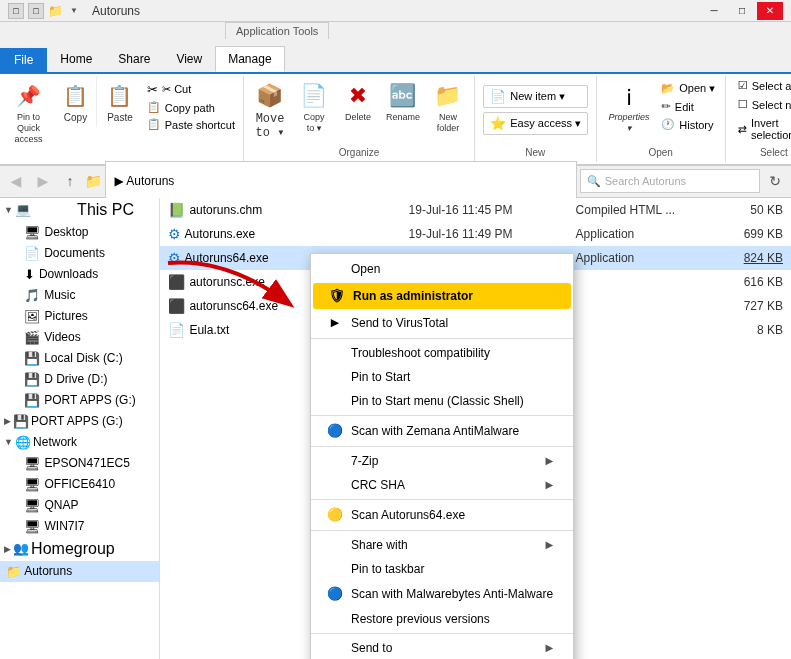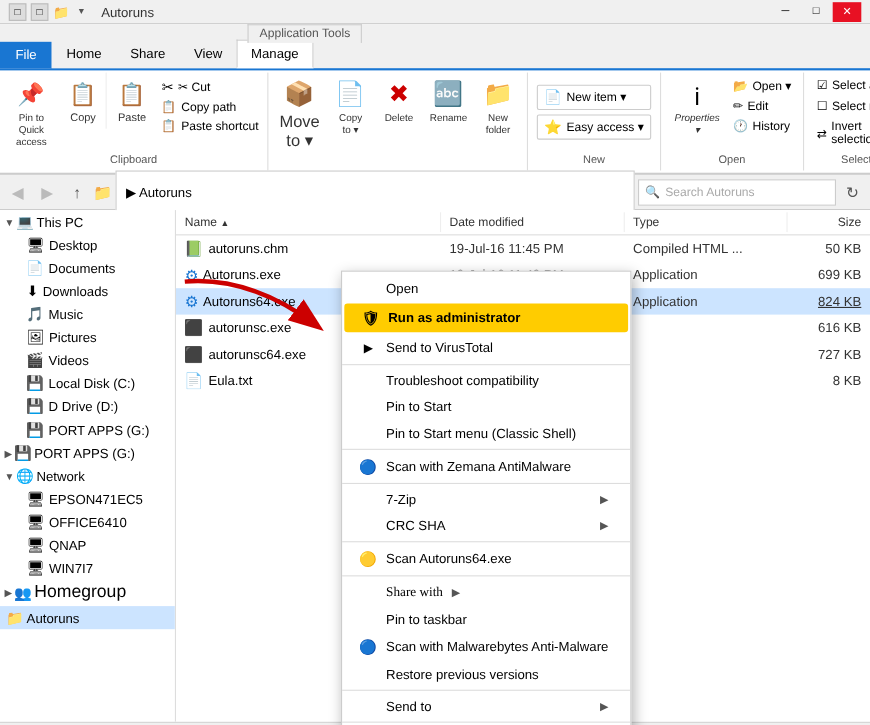--- a/index.html
+++ b/index.html
@@ -25,21 +25,21 @@
 
 <div style="display:flex; background:#f0f0f0; align-items:flex-end; border-bottom: none;">
 
   <div style="position:absolute; left:225px; top:22px; background:#f0f0f0; padding:2px 10px; font-size:11px; color:#555; border-left:1px solid #ccc; border-right:1px solid #ccc; border-top:1px solid #ccc; z-index:10;">
     <span>Application Tools</span>
   </div>
   <div style="background:#1976d2;color:#fff;padding:5px 14px;font-size:12px;cursor:pointer;margin-top:14px;">File</div>
   <div style="padding:5px 12px;font-size:12px;cursor:pointer;margin-top:14px;background:#f0f0f0;border:1px solid transparent;">Home</div>
   <div style="padding:5px 12px;font-size:12px;cursor:pointer;margin-top:14px;background:#f0f0f0;border:1px solid transparent;">Share</div>
   <div style="padding:5px 12px;font-size:12px;cursor:pointer;margin-top:14px;background:#f0f0f0;border:1px solid transparent;">View</div>
-  <div style="padding:5px 12px;font-size:12px;cursor:pointer;background:#fff;border-left:1px solid #ccc;border-right:1px solid #ccc;border-top:1px solid #ccc;border-bottom:1px solid #fff;font-weight:500;margin-top:14px;">Manage</div>
+  <div style="padding:5px 12px;font-size:12px;cursor:pointer;background:#fff;border-left:1px solid #ccc;border-right:1px solid #ccc;border-top:1px solid #ccc;border-bottom:1px solid #fff;font-weight:500;margin-top:24px;">Manage</div>
 </div>
 
 <div style="background:#fff;border-bottom:2px solid #ccc;border-top:2px solid #1976d2;display:flex;align-items:stretch;min-height:90px;padding:2px 0;">
 
   <div style="display:flex;flex-direction:column;border-right:1px solid #ddd;padding:0 4px;">
     <div style="display:flex;align-items:flex-start;flex:1;gap:2px;">
 
       <div style="display:flex;flex-direction:column;align-items:center;padding:4px 6px;cursor:pointer;min-width:42px;">
         <div style="width:32px;height:32px;display:flex;align-items:center;justify-content:center;font-size:20px;">📌</div>
         <div style="font-size:9px;text-align:center;color:#333;line-height:1.2;">Pin to Quick<br>access</div>
@@ -63,46 +63,46 @@
         <div style="display:flex;align-items:center;gap:4px;padding:2px 4px;font-size:11px;cursor:pointer;white-space:nowrap;">
           <span style="font-size:11px;">📋</span>
             <span style="font-size:11px;">Copy path</span>
         </div>
         <div style="display:flex;align-items:center;gap:4px;padding:2px 4px;font-size:11px;cursor:pointer;white-space:nowrap;">
           <span style="font-size:11px;">📋</span>
             <span style="font-size:11px;">Paste shortcut</span>
         </div>
       </div>
     </div>
-    <div style="font-size:10px;color:#555;text-align:center;padding:2px 0 4px 0;">Clipboard</div>
   </div>
 
   <div style="display:flex;flex-direction:column;border-right:1px solid #ddd;padding:0 6px;">
     <div style="display:flex;align-items:flex-start;flex:1;gap:4px;">
       <div style="display:flex;flex-direction:column;align-items:center;padding:4px 4px;cursor:pointer;">
         <div style="width:32px;height:32px;display:flex;align-items:center;justify-content:center;font-size:22px;">📦</div>
-        <div style="font-size:15px;text-align:center;color:#333;line-height:1.2;">Move<br>to ▾</div>
+        <div style="font-size:12px;text-align:right;color:#333;line-height:1.2;font-family:Liberation Mono, monospace;">Move<br>to ▾</div>
       </div>
       <div style="display:flex;flex-direction:column;align-items:center;padding:4px 4px;cursor:pointer;">
         <div style="width:32px;height:32px;display:flex;align-items:center;justify-content:center;font-size:22px;">📄</div>
         <div style="font-size:9px;text-align:center;color:#333;line-height:1.2;">Copy<br>to ▾</div>
       </div>
       <div style="display:flex;flex-direction:column;align-items:center;padding:4px 4px;cursor:pointer;">
         <div style="width:32px;height:32px;display:flex;align-items:center;justify-content:center;font-size:22px;color:#cc0000;">✖</div>
         <div style="font-size:9px;text-align:center;color:#333;">Delete</div>
       </div>
       <div style="display:flex;flex-direction:column;align-items:center;padding:4px 4px;cursor:pointer;">
         <div style="width:32px;height:32px;display:flex;align-items:center;justify-content:center;font-size:22px;">🔤</div>
         <div style="font-size:9px;text-align:center;color:#333;">Rename</div>
       </div>
       <div style="display:flex;flex-direction:column;align-items:center;padding:4px 4px;cursor:pointer;">
         <div style="width:32px;height:32px;display:flex;align-items:center;justify-content:center;font-size:22px;">📁</div>
         <div style="font-size:9px;text-align:center;color:#333;line-height:1.2;">New<br>folder</div>
       </div>
     </div>
+    <div style="font-size:10px;color:#555;text-align:center;padding:2px 0 4px 0;">Organize</div>
   </div>
 
   <div style="display:flex;flex-direction:column;border-right:1px solid #ddd;padding:0 8px;">
     <div style="display:flex;flex-direction:column;gap:4px;flex:1;justify-content:center;">
       <div style="display:flex;align-items:center;gap:4px;padding:3px 6px;cursor:pointer;border:1px solid #ccc;border-radius:2px;font-size:11px;white-space:nowrap;">
         <span style="font-size:13px;">📄</span>
           <span style="font-size:11px;">New item ▾</span>
       </div>
       <div style="display:flex;align-items:center;gap:4px;padding:3px 6px;cursor:pointer;border:1px solid #ccc;border-radius:2px;font-size:11px;white-space:nowrap;">
         <span style="font-size:13px;">⭐</span>
@@ -172,21 +172,21 @@
   <div style="width:24px;height:24px;display:flex;align-items:center;justify-content:center;cursor:pointer;border:1px solid transparent;border-radius:2px;font-size:14px;color:#555;">↻</div>
 </div>
 
 <div style="display:flex;height:465px;position:relative;">
 
   <div style="width:160px;border-right:1px solid #ddd;overflow-y:auto;background:#fff;font-size:12px;">
 
     <div style="display:flex;align-items:center;padding:3px 4px;cursor:pointer;gap:2px;">
       <span style="font-size:9px;color:#555;">▼</span>
       <span style="font-size:13px;">💻</span>
-      <span style="font-size:12px;">This PC</span>
+      <span style="font-size:16px;margin-left:44px;">This PC</span>
     </div>
     <div style="display:flex;align-items:center;padding:3px 8px;cursor:pointer;gap:4px;padding-left:24px;">
       <span style="font-size:13px;">🖥</span>
       <span style="font-size:12px;">Desktop</span>
     </div>
     <div style="display:flex;align-items:center;padding:3px 8px;cursor:pointer;gap:4px;padding-left:24px;">
       <span style="font-size:13px;">📄</span>
       <span style="font-size:12px;">Documents</span>
     </div>
     <div style="display:flex;align-items:center;padding:3px 8px;cursor:pointer;gap:4px;padding-left:24px;">
@@ -249,26 +249,20 @@
       <span style="font-size:16px;">Homegroup</span>
     </div>
     <div style="display:flex;align-items:center;padding:3px 4px;cursor:pointer;gap:2px;background:#cce4ff;padding-left:6px;">
       <span style="font-size:13px;">📁</span>
       <span style="font-size:12px;">Autoruns</span>
     </div>
   </div>
 
   <div style="flex:1;overflow-y:auto;background:#fff;position:relative;">
 
-    <div style="display:flex;align-items:center;background:#fff;border-bottom:1px solid #ddd;padding:2px 0;position:sticky;top:0;z-index:5;">
-      <div style="width:260px;padding:3px 8px;font-size:11px;color:#333;cursor:pointer;border-right:1px solid #eee;">Name <span style="font-size:8px;">▲</span></div>
-      <div style="width:180px;padding:3px 8px;font-size:11px;color:#333;cursor:pointer;border-right:1px solid #eee;">Date modified</div>
-      <div style="width:160px;padding:3px 8px;font-size:11px;color:#333;cursor:pointer;border-right:1px solid #eee;">Type</div>
-      <div style="width:80px;padding:3px 8px;font-size:11px;color:#333;cursor:pointer;text-align:right;">Size</div>
-    </div>
 
     <div style="display:flex;align-items:center;padding:2px 0;cursor:pointer;font-size:12px;">
       <div style="width:260px;padding:2px 8px;display:flex;align-items:center;gap:4px;overflow:hidden;text-overflow:ellipsis;white-space:nowrap;">
         <span style="font-size:14px;">📗</span>
         <span>autoruns.chm</span>
       </div>
       <div style="width:180px;padding:2px 8px;font-size:12px;color:#333;">19-Jul-16 11:45 PM</div>
       <div style="width:160px;padding:2px 8px;font-size:12px;color:#333;">Compiled HTML ...</div>
       <div style="width:80px;padding:2px 8px;font-size:12px;color:#333;text-align:right;">50 KB</div>
     </div>
@@ -394,21 +388,21 @@
 
     <div style="height:1px;background:#ddd;margin:2px 0;"></div>
 
     <div style="display:flex;align-items:center;padding:5px 20px 5px 16px;cursor:pointer;gap:8px;white-space:nowrap;">
       <span style="width:16px;height:16px;display:flex;align-items:center;justify-content:center;font-size:13px;">🟡</span>
       <span>Scan Autoruns64.exe</span>
     </div>
 
     <div style="height:1px;background:#ddd;margin:2px 0;"></div>
 
-    <div style="display:flex;align-items:center;padding:5px 20px 5px 16px;cursor:pointer;gap:8px;white-space:nowrap;font-family:Liberation Serif, serif;">
+    <div style="display:flex;align-items:center;padding:5px 20px 5px 16px;cursor:pointer;gap:8px;white-space:nowrap;justify-content:space-between;">
       <div style="display:flex;align-items:center;gap:8px;">
         <span style="width:16px;"></span>
         <span>Share with</span>
       </div>
       <span style="font-size:10px;color:#555;">▶</span>
     </div>
 
     <div style="display:flex;align-items:center;padding:5px 20px 5px 16px;cursor:pointer;gap:8px;white-space:nowrap;">
       <span style="width:16px;"></span>
       <span>Pin to taskbar</span>

